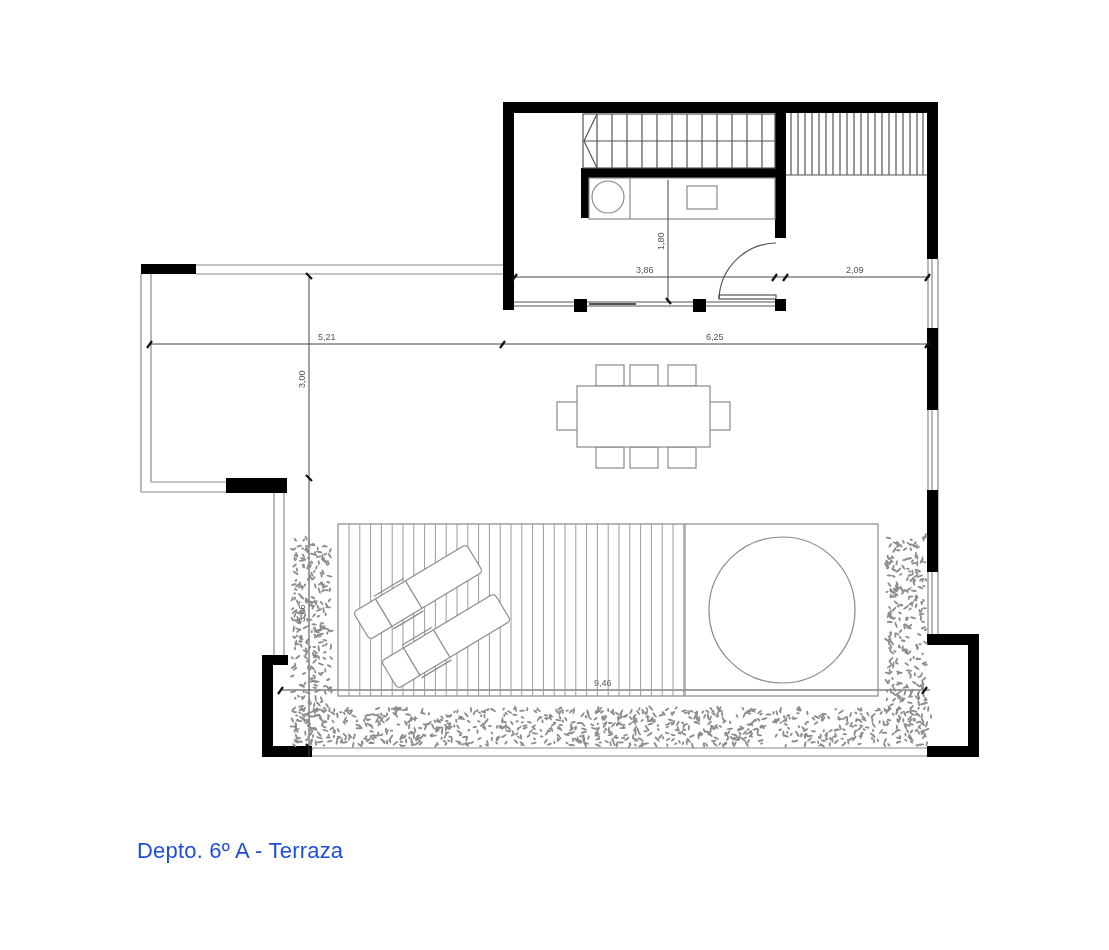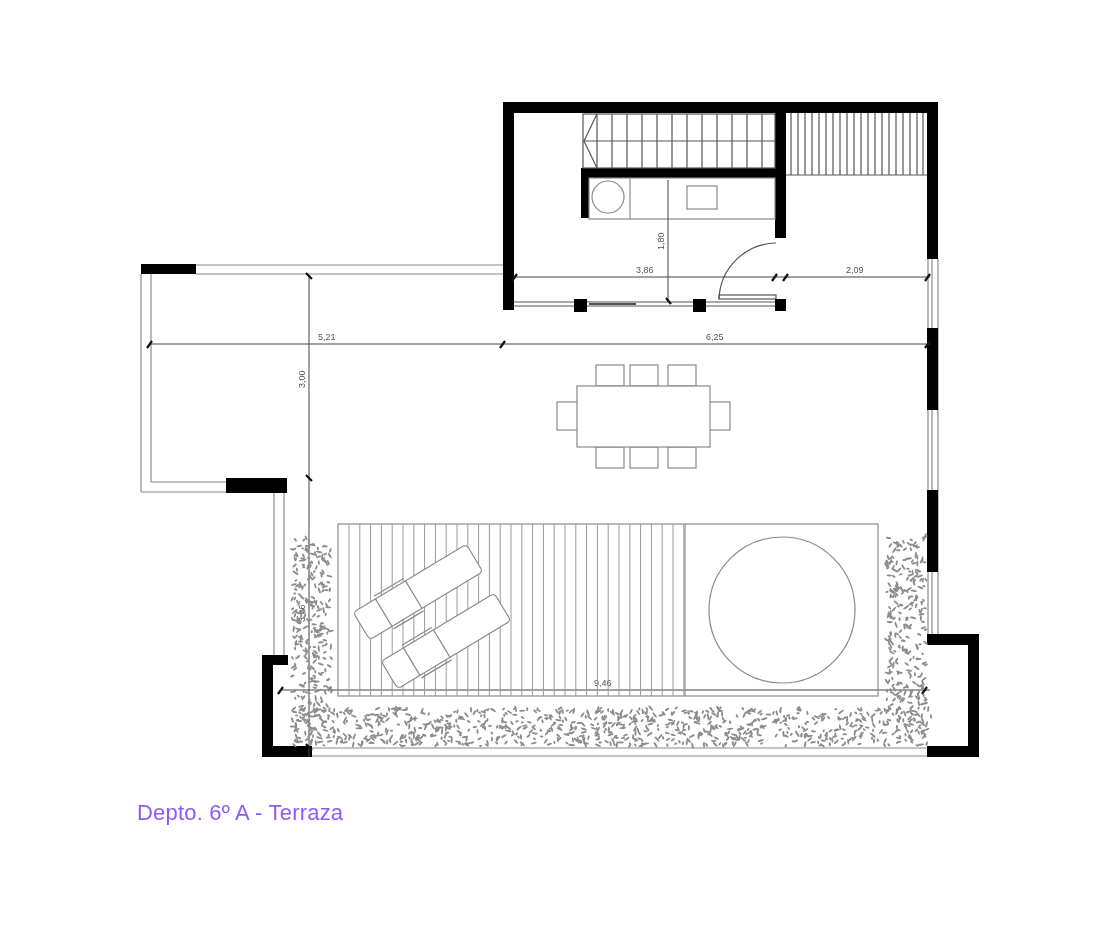--- a/index.html
+++ b/index.html
@@ -7,21 +7,21 @@
   #plan { position: absolute; left: 0; top: 0; width: 1109px; height: 950px; }
   .wall { fill: #000000; }
   .thin { fill: none; stroke: #8a8a8a; stroke-width: 1.2; }
   .thin-dark { fill: none; stroke: #555555; stroke-width: 1.2; }
   .dim { stroke: #444444; stroke-width: 1; fill: none; }
   .tick { stroke: #111111; stroke-width: 2.2; }
   .dimtext { font-family: "Liberation Sans", sans-serif; font-size: 9px; fill: #555555; }
   .furn { fill: #ffffff; stroke: #8a8a8a; stroke-width: 1.2; }
   .deck-line { stroke: #9a9a9a; stroke-width: 1; }
   .leaf { fill: #8c8c8c; }
-  .title { position: absolute; left: 137px; top: 800px; font-size: 22px; color: #8b5cf6; letter-spacing: 0.2px; }
+  .title { position: absolute; left: 137px; top: 838px; font-size: 22px; color: #1d4ed8; letter-spacing: 0.2px; }
 </style>
 </head>
 <body>
 
 <svg id="plan" viewBox="0 0 1109 950" xmlns="http://www.w3.org/2000/svg">
 
   <g>
 
     <rect class="wall" x="503" y="102" width="435" height="11"></rect>
     <rect class="wall" x="503" y="102" width="11" height="208"></rect>

